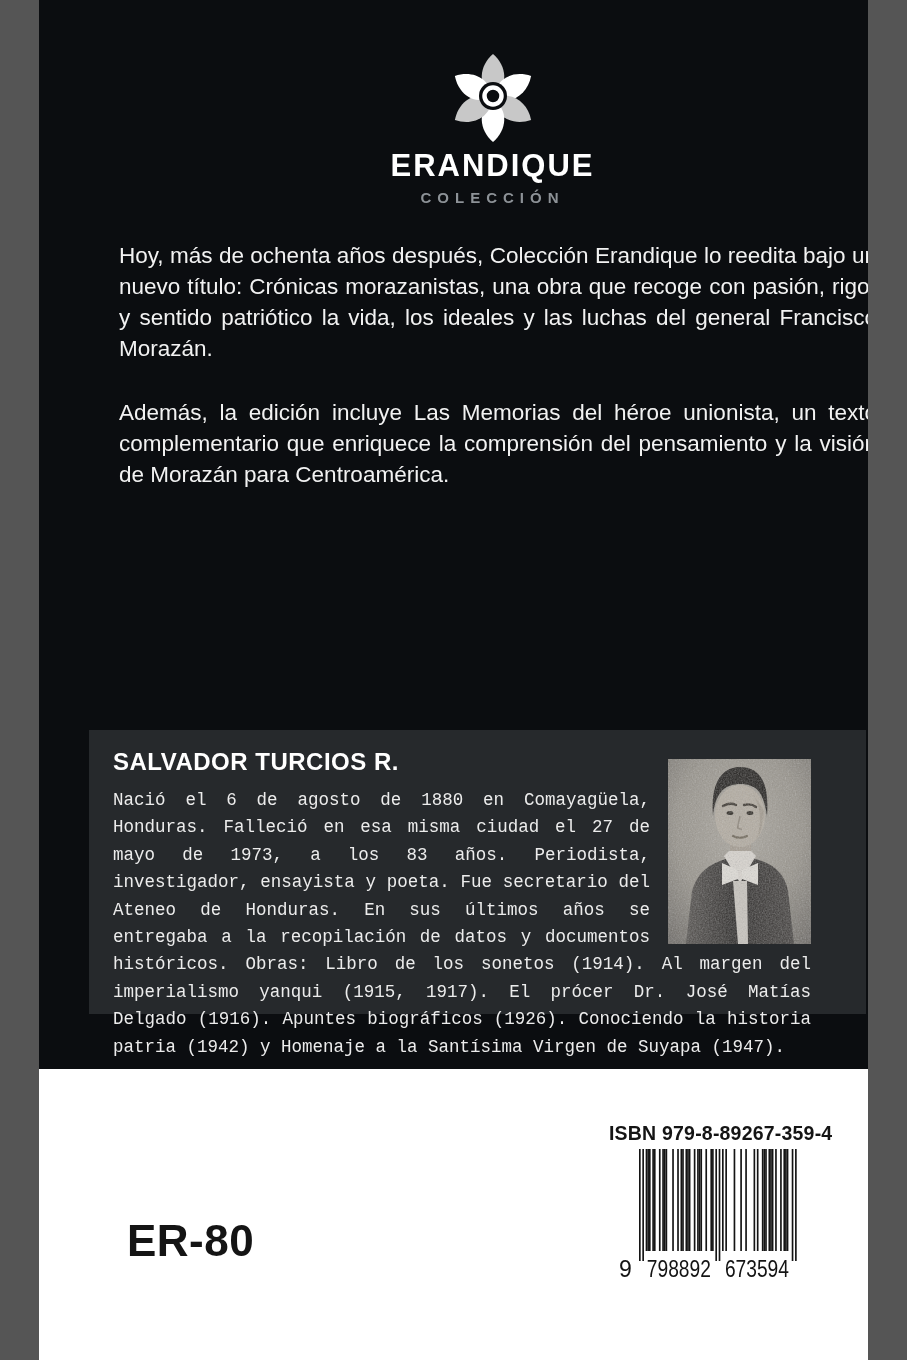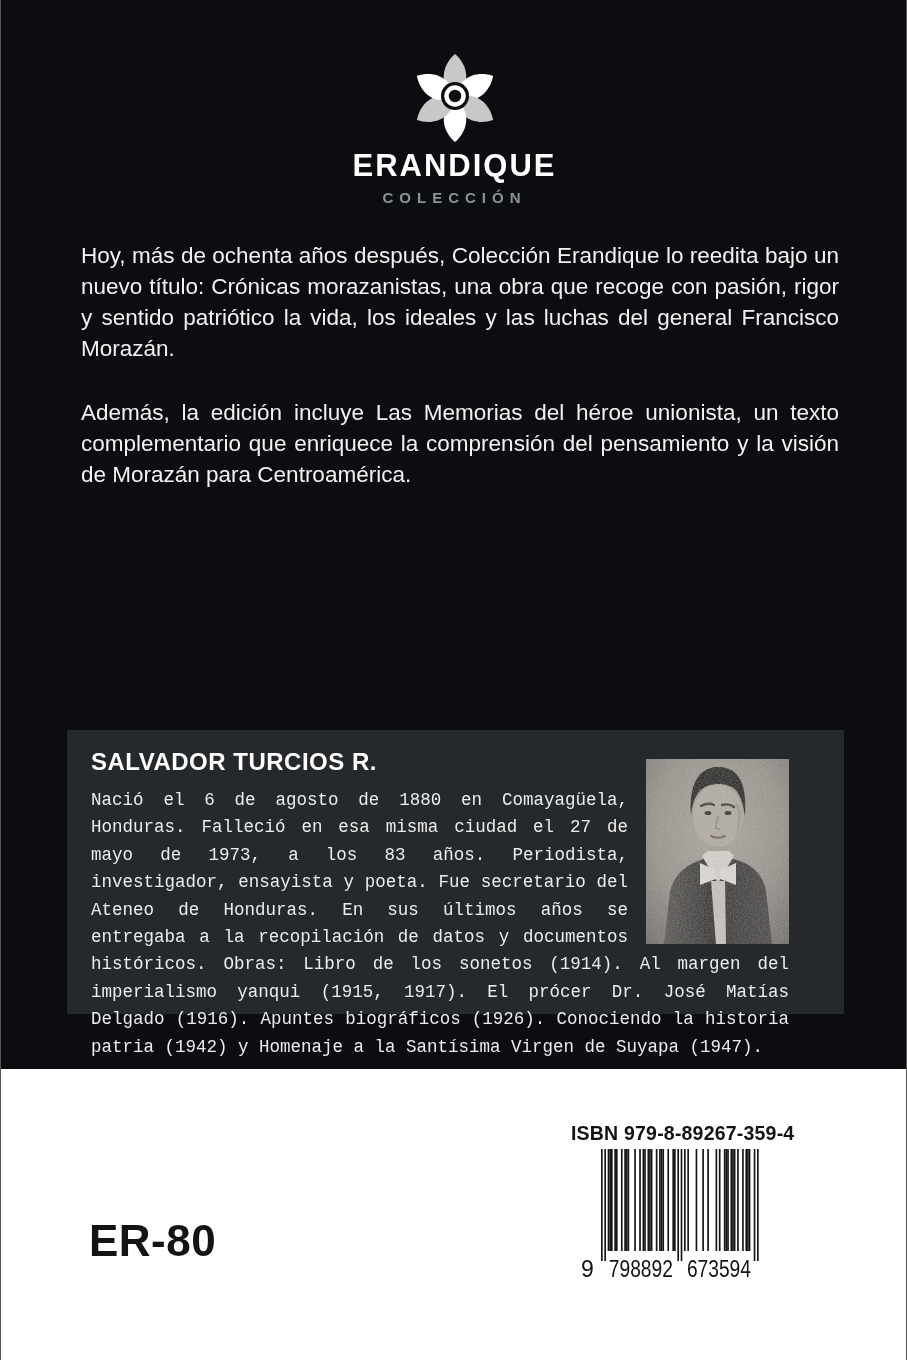--- a/index.html
+++ b/index.html
@@ -1,29 +1,29 @@
 <!DOCTYPE html>
 <html style="--background: #0b0d10; --bio-box: #26292c; --body-text: #f2f2f2; --collection-label: #8d9297; --footer-background: #ffffff; --footer-text: #141414;"><head>
 <meta charset="utf-8">
 <style>
   :root{
     --background:#0b0d10; --bio-box:#26292c; --body-text:#f2f2f2;
     --collection-label:#8d9297; --footer-background:#ffffff; --footer-text:#141414;
   }
   *{margin:0;padding:0;box-sizing:border-box;}
   body{font-family:"Liberation Sans","DejaVu Sans",sans-serif;background:#555;}
-  .cover{position:relative;width:905px;height:1360px;margin:0 auto;background:var(--footer-background);overflow:hidden;}
+  .cover{position:relative;width:829px;height:1360px;margin:0 auto;background:var(--footer-background);overflow:hidden;}
   .black-panel{position:absolute;left:0;top:0;width:907px;height:1069px;background:var(--background);}
   .brand{position:absolute;left:0;top:52px;width:907px;text-align:center;}
   .brand svg{display:block;margin:0 auto;}
   .publisher-name{margin-top:4px;font-size:31px;font-weight:700;letter-spacing:2px;color:#ffffff;}
   .collection-label{margin-top:5px;font-size:15px;font-weight:700;letter-spacing:6px;color:var(--collection-label);}
   .synopsis{position:absolute;left:80px;top:240px;width:758px;color:var(--body-text);}
   .synopsis p{font-size:22.5px;line-height:31px;text-align:justify;margin-bottom:33px;}
-  .bio-box{position:absolute;left:66px;top:730px;width:777px;height:284px;background:var(--bio-box);padding:18px 55px 0 24px;color:#ececec;}
+  .bio-box{position:absolute;left:50px;top:730px;width:777px;height:284px;background:var(--bio-box);padding:18px 55px 0 24px;color:#ececec;}
   .bio-box h2{font-size:24px;font-weight:700;letter-spacing:0.5px;color:#ffffff;margin-bottom:11px;}
   .portrait-wrap{float:right;width:143px;height:185px;margin:11px 0 6px 18px;}
   .bio-text{font-size:17.5px;line-height:27.4px;text-align:justify;font-family:Liberation Mono, monospace;}
   .footer{position:absolute;left:0;top:1069px;width:907px;height:291px;background:var(--footer-background);}
   .catalog-code{position:absolute;left:88px;top:147px;font-size:44px;font-weight:700;letter-spacing:0.5px;color:var(--footer-text);}
   .barcode-block{position:absolute;left:570px;top:53px;width:200px;text-align:right;}
   .isbn-label{font-size:19.5px;font-weight:700;letter-spacing:0.2px;color:var(--footer-text);white-space:nowrap;}
   .barcode-block svg{display:block;margin-top:2px;}
 </style>
 </head>

